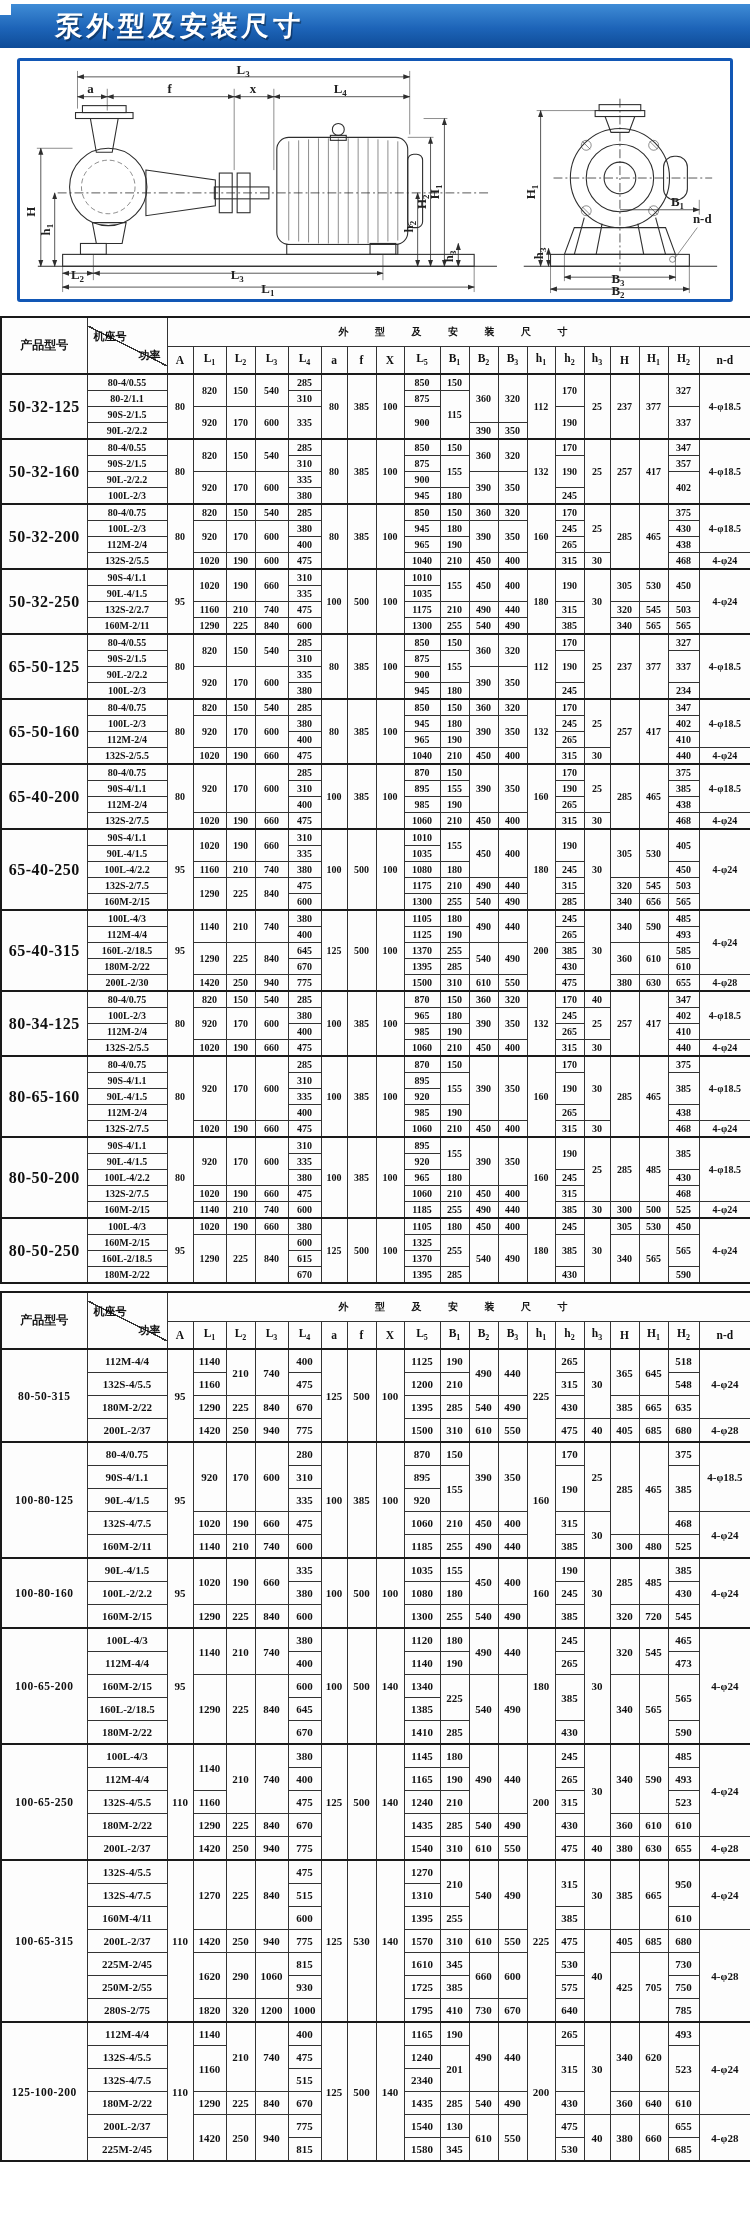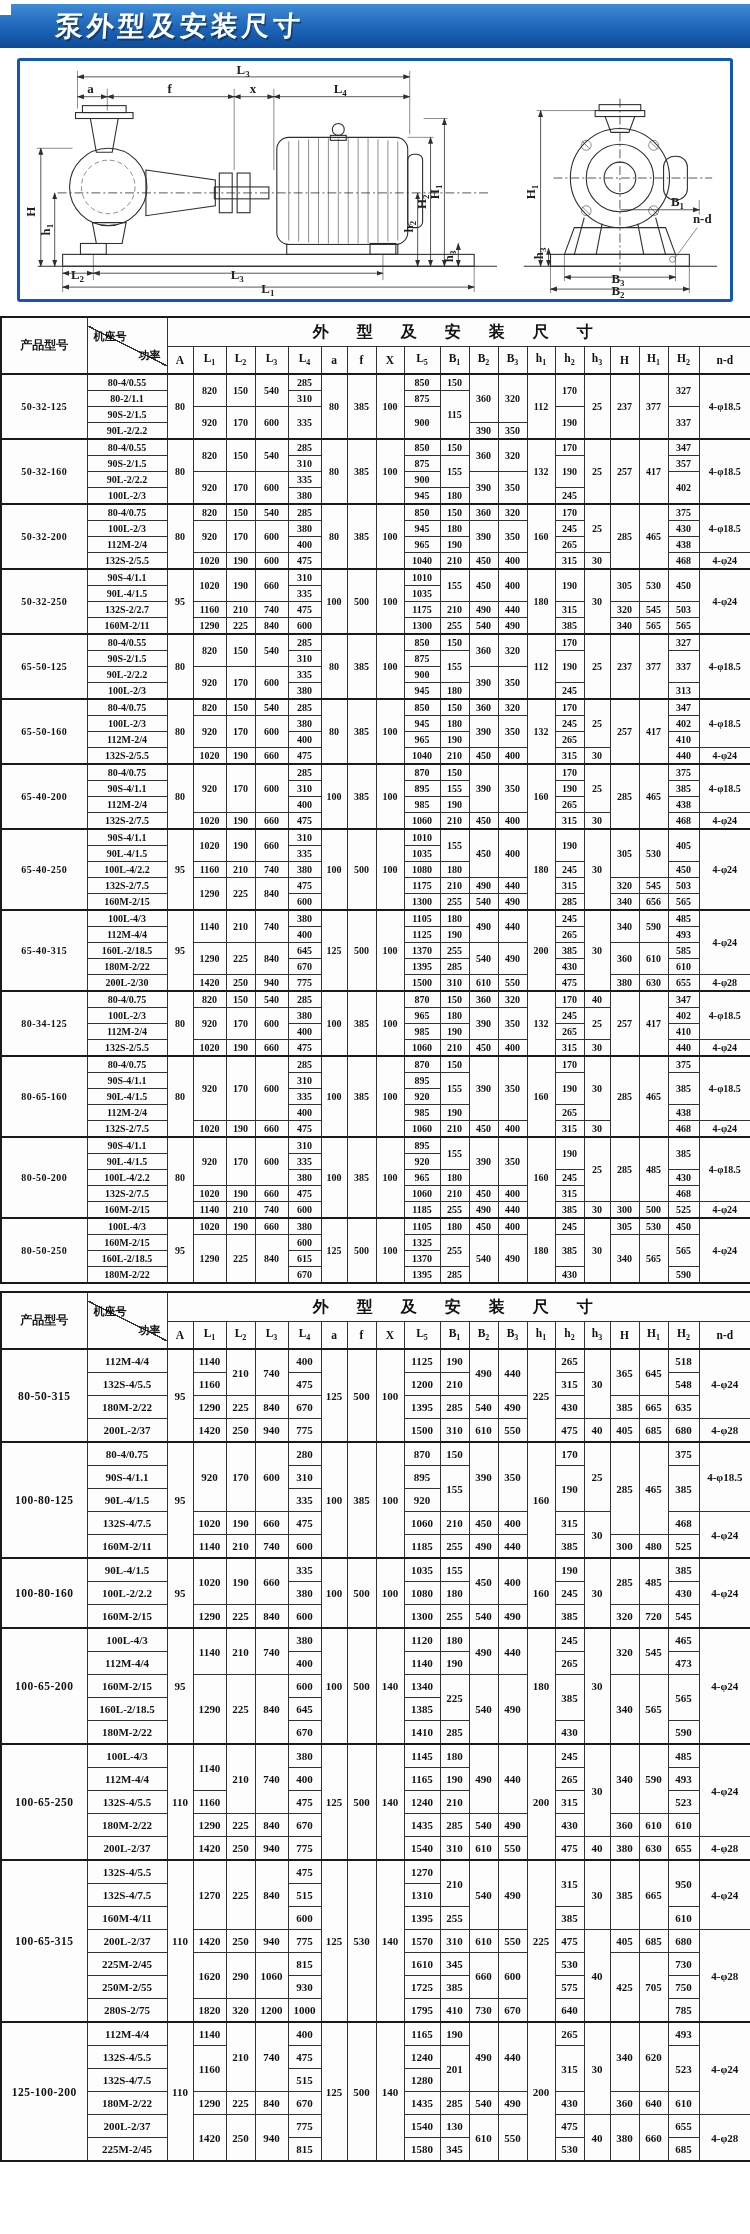--- a/index.html
+++ b/index.html
@@ -23,25 +23,25 @@
   
   .dim-table{border-collapse:collapse;table-layout:fixed;width:742px;margin:0 auto;
     border:2px solid #1a1a1a;background:#fdfdfd;}
   .dim-table td,.dim-table th{border:1px solid #333;text-align:center;vertical-align:middle;
     padding:0;overflow:hidden;white-space:nowrap;color:#111;}
   .t1{margin-top:14px;}
   .t2{margin-top:7px;}
   .t1 td{height:15px;font-size:10px;font-weight:bold;}
   .t2 td{height:22px;font-size:11px;font-weight:bold;}
   .dim-table thead th{font-weight:bold;}
-  .head-span{height:28px;font-size:16px;letter-spacing:12px;}
+  .head-span{height:28px;font-size:10px;letter-spacing:12px;}
   .head-col{height:26px;font-size:11.5px;}
   .head-col sub{font-size:8px;}
   .model-h{font-size:12px;}
-  td.model-cell{font-size:10px;font-weight:bold;letter-spacing:.5px;}
+  td.model-cell{font-size:16px;font-weight:bold;letter-spacing:.5px;}
   td.frame-cell{font-size:10px;}
   .t2 td.model-cell{font-size:11.5px;margin-left:8px;}
   .t2 td.frame-cell{font-size:11px;}
   tr.gs td{border-top:2px solid #1a1a1a;}
   
   .diag{position:relative;width:100%;height:40px;
     background:linear-gradient(to top right,
       transparent calc(50% - 0.7px), #333 calc(50% - 0.7px),
       #333 calc(50% + 0.7px), transparent calc(50% + 0.7px));}
   .diag .fr{position:absolute;top:3px;left:6px;font-size:11px;}
@@ -506,21 +506,21 @@
         <td class="dim-cell">900</td>
         <td rowspan="2" class="dim-cell">390</td>
         <td rowspan="2" class="dim-cell">350</td>
       </tr>
       <tr>
         <td class="frame-cell">100L-2/3</td>
         <td class="dim-cell">380</td>
         <td class="dim-cell">945</td>
         <td class="dim-cell">180</td>
         <td class="dim-cell">245</td>
-        <td class="dim-cell">313</td>
+        <td class="dim-cell">234</td>
       </tr>
       <tr class="gs">
         <td rowspan="4" class="model-cell">65-50-160</td>
         <td class="frame-cell">80-4/0.75</td>
         <td rowspan="4" class="dim-cell">80</td>
         <td class="dim-cell">820</td>
         <td class="dim-cell">150</td>
         <td class="dim-cell">540</td>
         <td class="dim-cell">285</td>
         <td rowspan="4" class="dim-cell">80</td>
@@ -1484,21 +1484,21 @@
         <td rowspan="2" class="dim-cell">1160</td>
         <td class="dim-cell">475</td>
         <td class="dim-cell">1240</td>
         <td rowspan="2" class="dim-cell">201</td>
         <td rowspan="2" class="dim-cell">315</td>
         <td rowspan="2" class="dim-cell">523</td>
       </tr>
       <tr>
         <td class="frame-cell">132S-4/7.5</td>
         <td class="dim-cell">515</td>
-        <td class="dim-cell">1280</td>
+        <td class="dim-cell">2340</td>
       </tr>
       <tr>
         <td class="frame-cell">180M-2/22</td>
         <td class="dim-cell">1290</td>
         <td class="dim-cell">225</td>
         <td class="dim-cell">840</td>
         <td class="dim-cell">670</td>
         <td class="dim-cell">1435</td>
         <td class="dim-cell">285</td>
         <td class="dim-cell">540</td>

